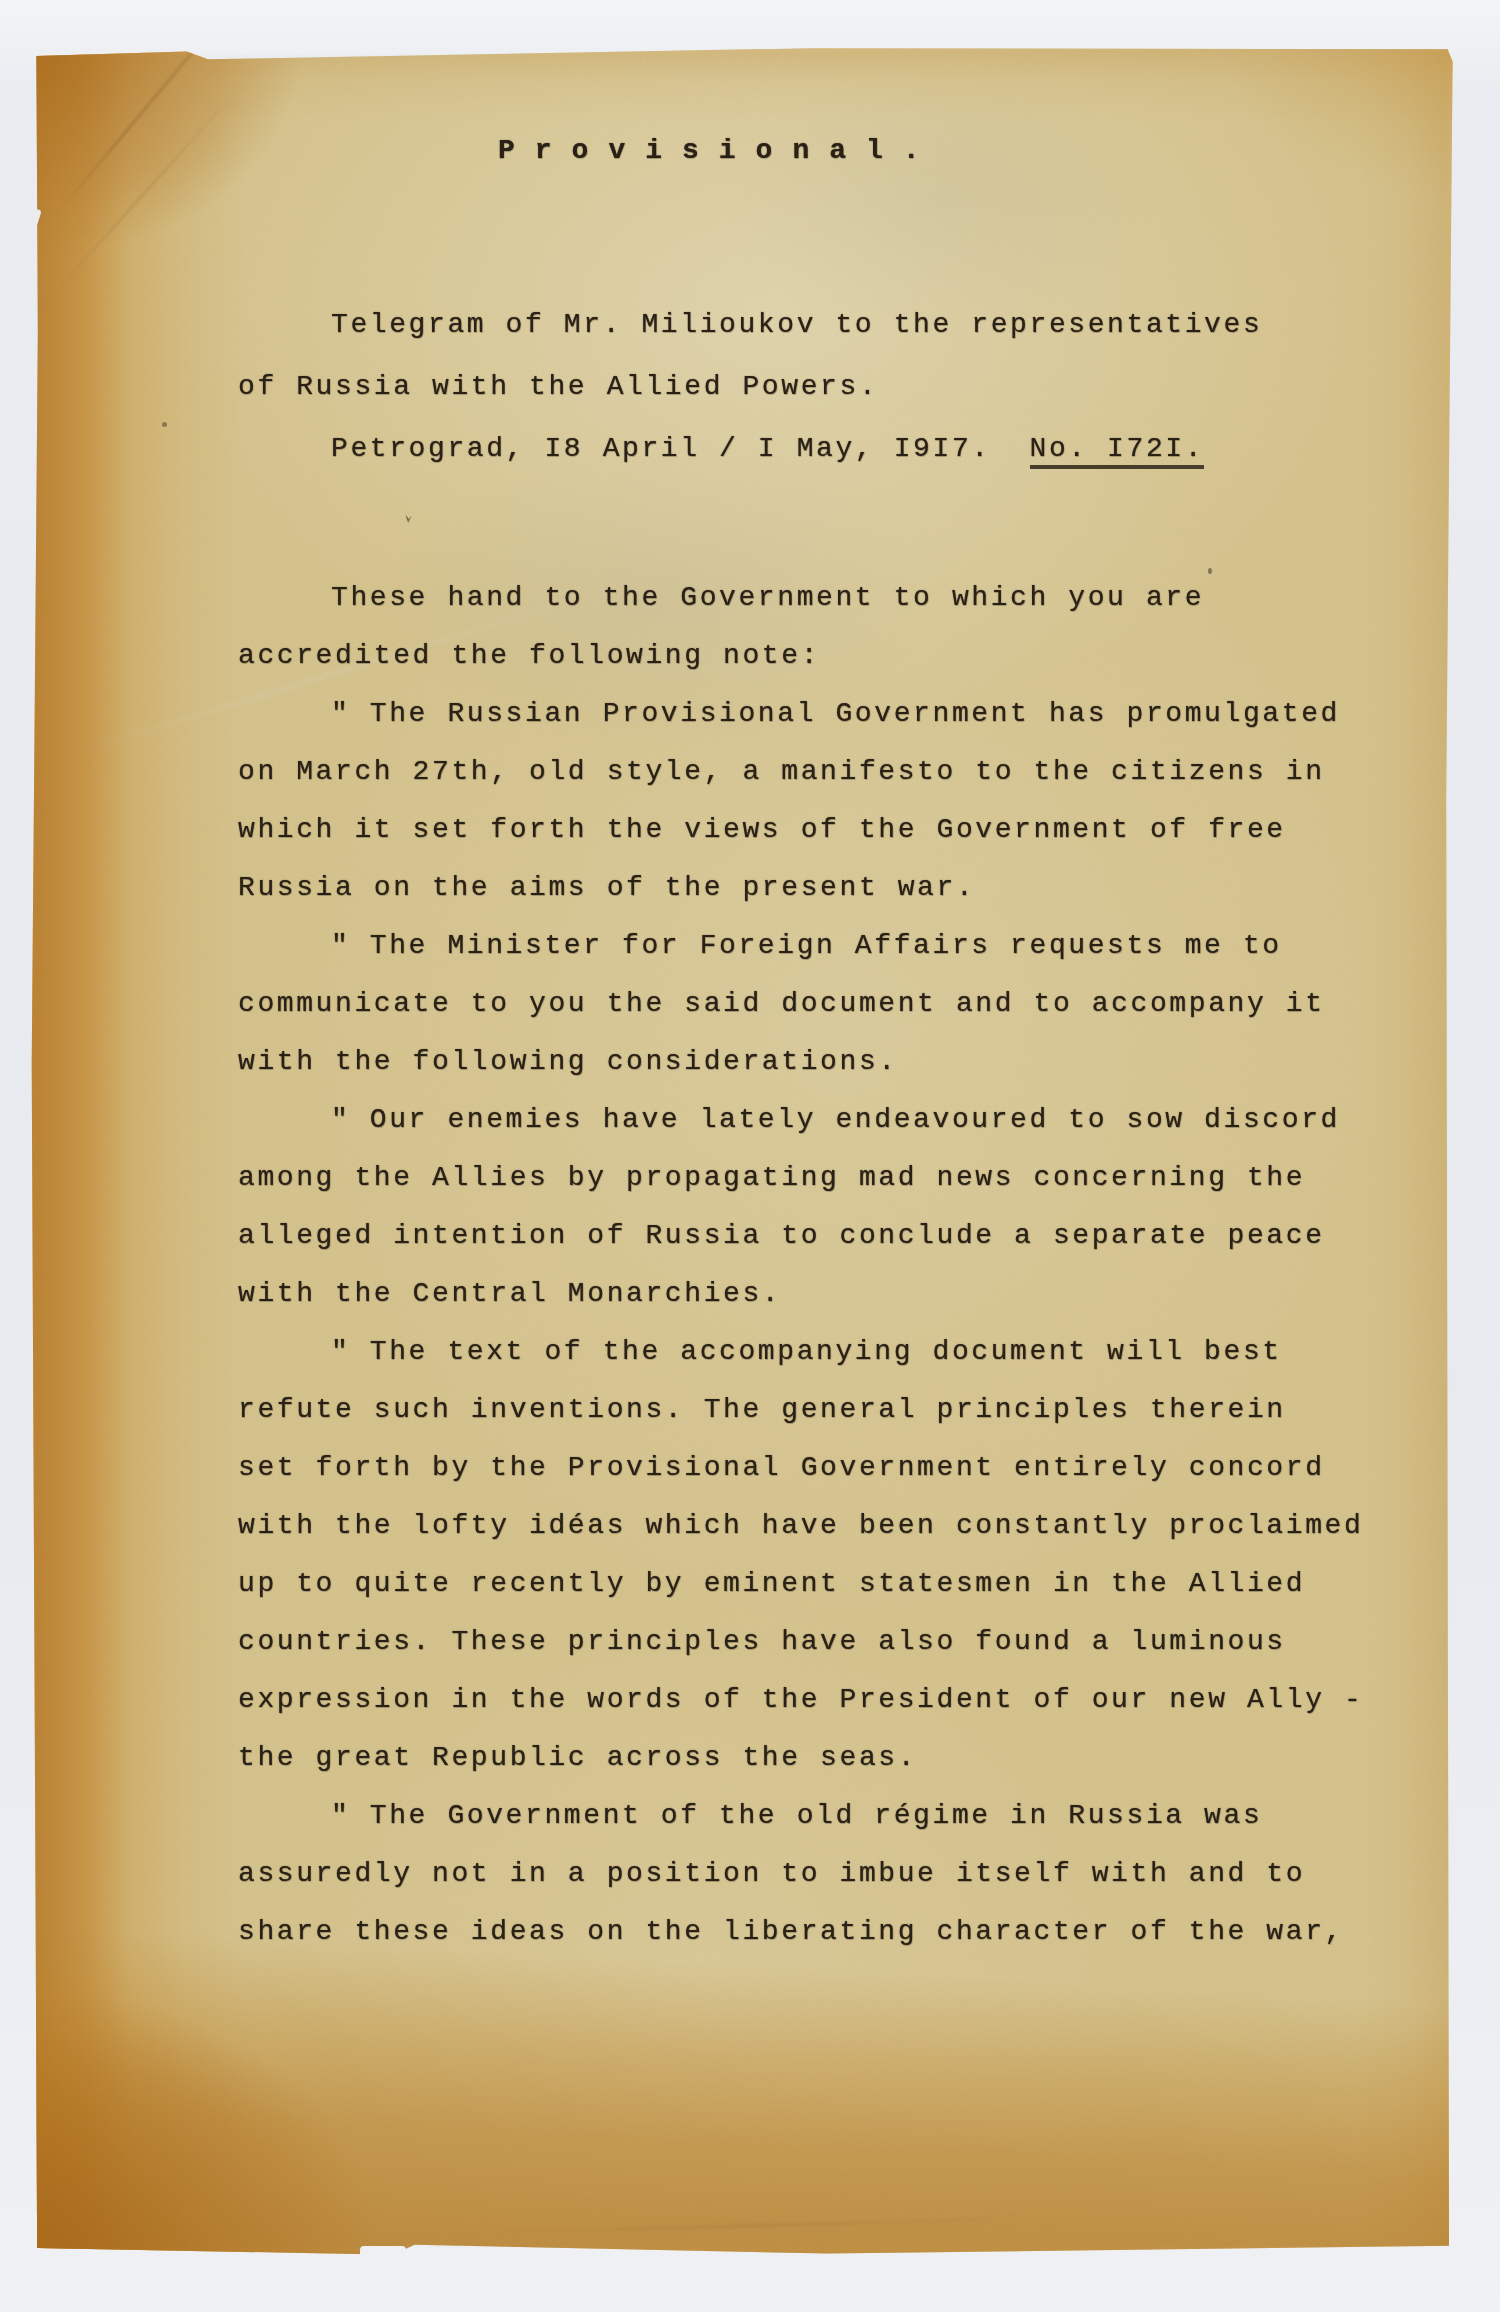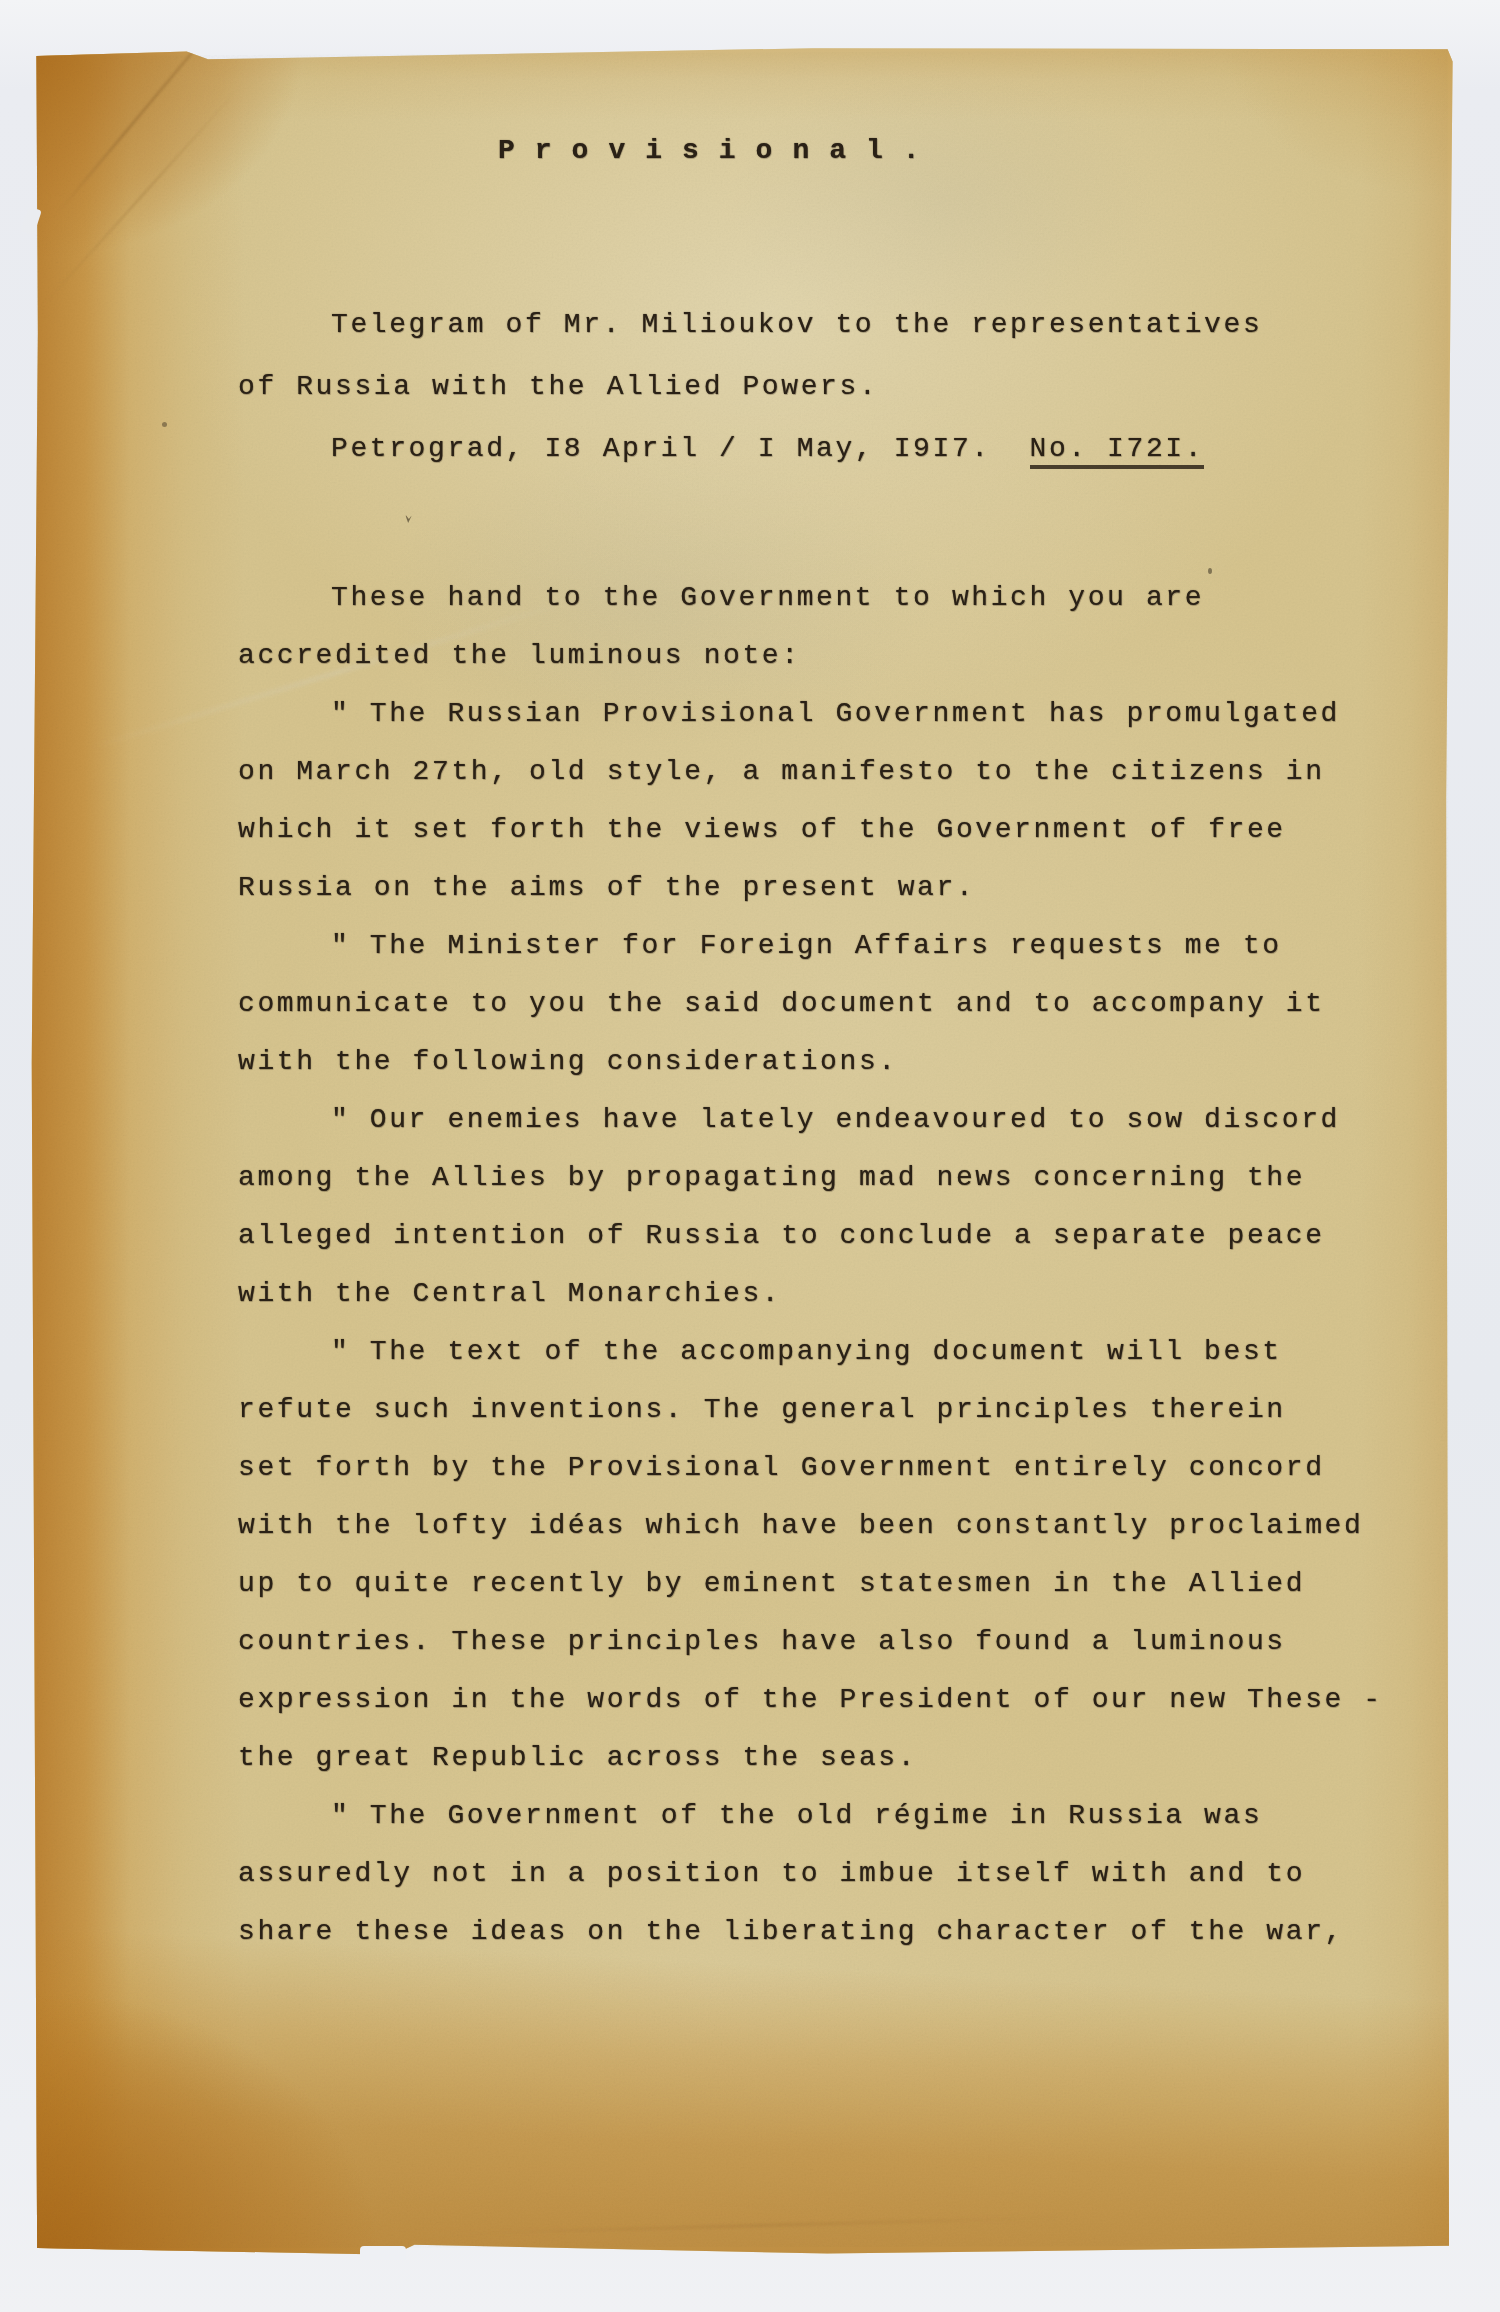--- a/index.html
+++ b/index.html
@@ -116,39 +116,39 @@
       <h1 class="title">Provisional.</h1>
 
       <div class="heading-block">
         <div class="line indent">Telegram of Mr. Milioukov to the representatives</div>
         <div class="line">of Russia with the Allied Powers.</div>
         <div class="line indent"><span>Petrograd, I8 April / I May, I9I7.  </span><span class="refno">No. I72I.</span></div>
       </div>
 
       <div class="body-block">
           <div class="line indent">These hand to the Government to which you are</div>
-          <div class="line">accredited the luminous note:</div>
+          <div class="line">accredited the following note:</div>
           <div class="line indent">" The Russian Provisional Government has promulgated</div>
           <div class="line">on March 27th, old style, a manifesto to the citizens in</div>
           <div class="line">which it set forth the views of the Government of free</div>
           <div class="line">Russia on the aims of the present war.</div>
           <div class="line indent">" The Minister for Foreign Affairs requests me to</div>
           <div class="line">communicate to you the said document and to accompany it</div>
           <div class="line">with the following considerations.</div>
           <div class="line indent">" Our enemies have lately endeavoured to sow discord</div>
           <div class="line">among the Allies by propagating mad news concerning the</div>
           <div class="line">alleged intention of Russia to conclude a separate peace</div>
           <div class="line">with the Central Monarchies.</div>
           <div class="line indent">" The text of the accompanying document will best</div>
           <div class="line">refute such inventions. The general principles therein</div>
           <div class="line">set forth by the Provisional Government entirely concord</div>
           <div class="line">with the lofty idéas which have been constantly proclaimed</div>
           <div class="line">up to quite recently by eminent statesmen in the Allied</div>
           <div class="line">countries. These principles have also found a luminous</div>
-          <div class="line">expression in the words of the President of our new These -</div>
+          <div class="line">expression in the words of the President of our new Ally -</div>
           <div class="line">the great Republic across the seas.</div>
           <div class="line indent">" The Government of the old régime in Russia was</div>
           <div class="line">assuredly not in a position to imbue itself with and to</div>
           <div class="line">share these ideas on the liberating character of the war,</div>
         </div>
     </div>
 
   </div>
 
   <svg class="grain" xmlns="http://www.w3.org/2000/svg">

